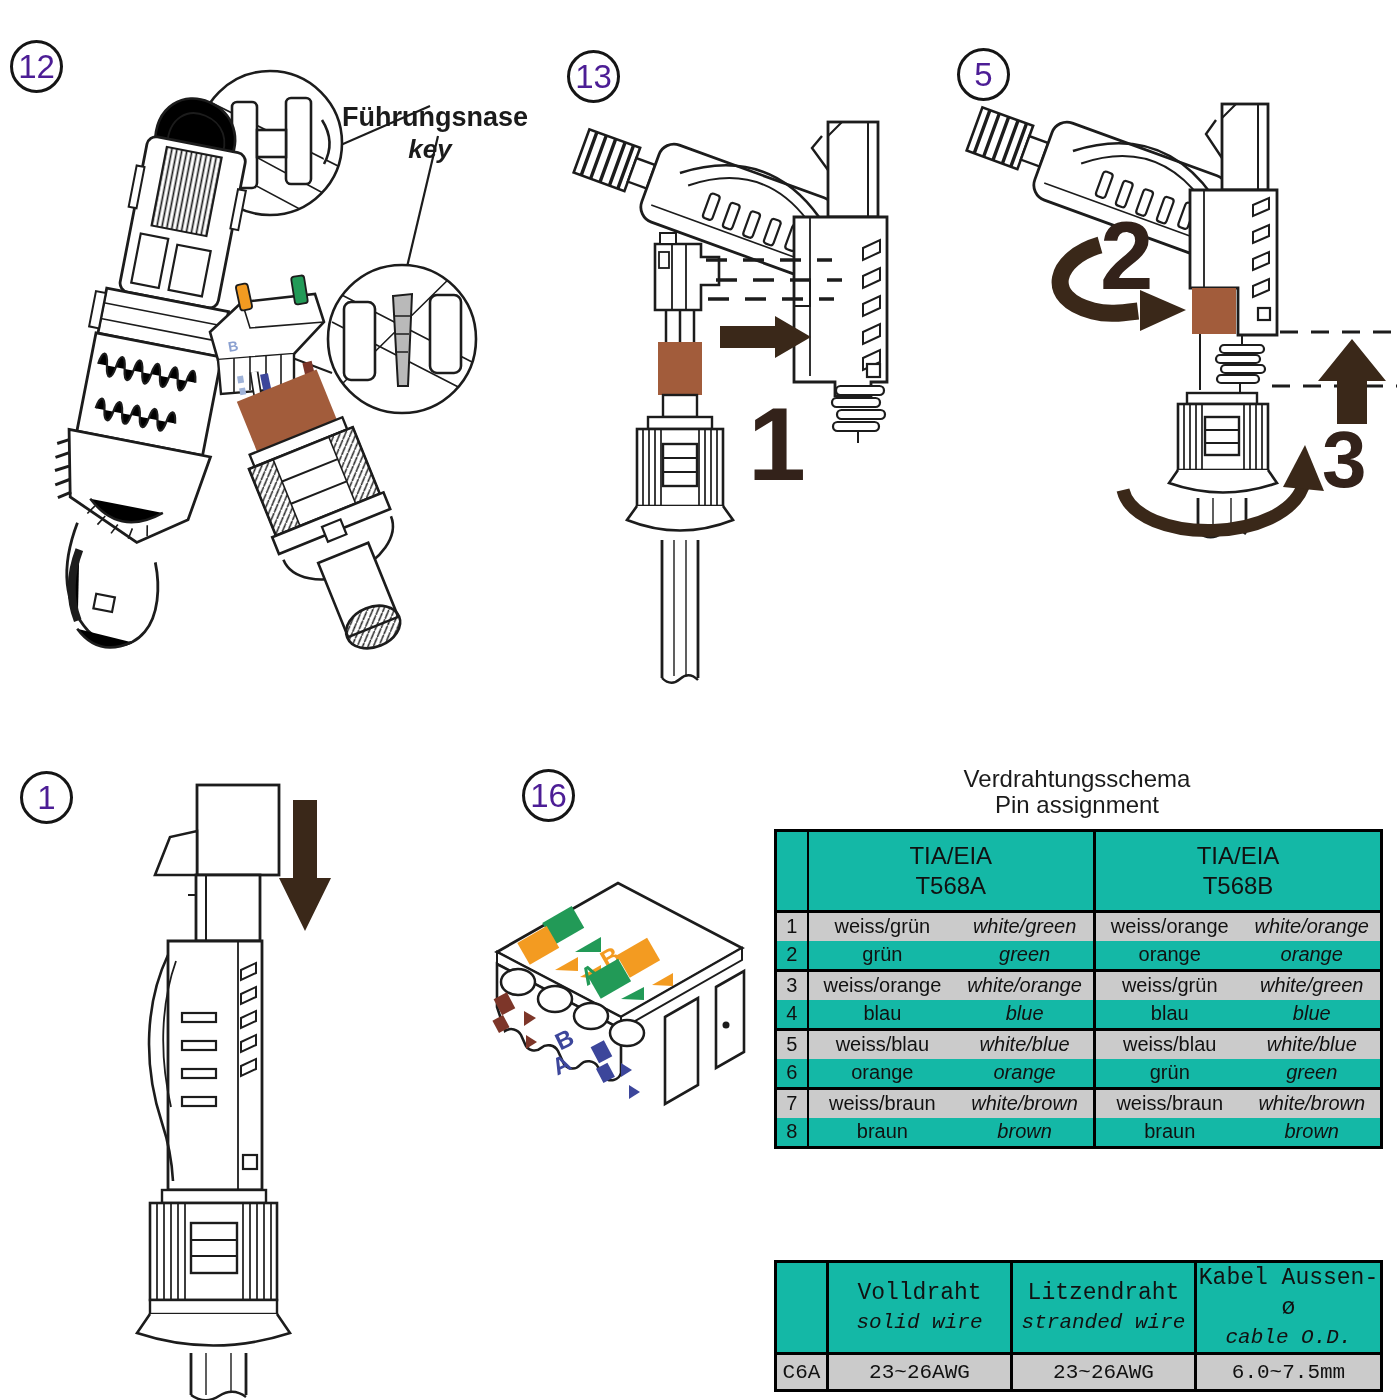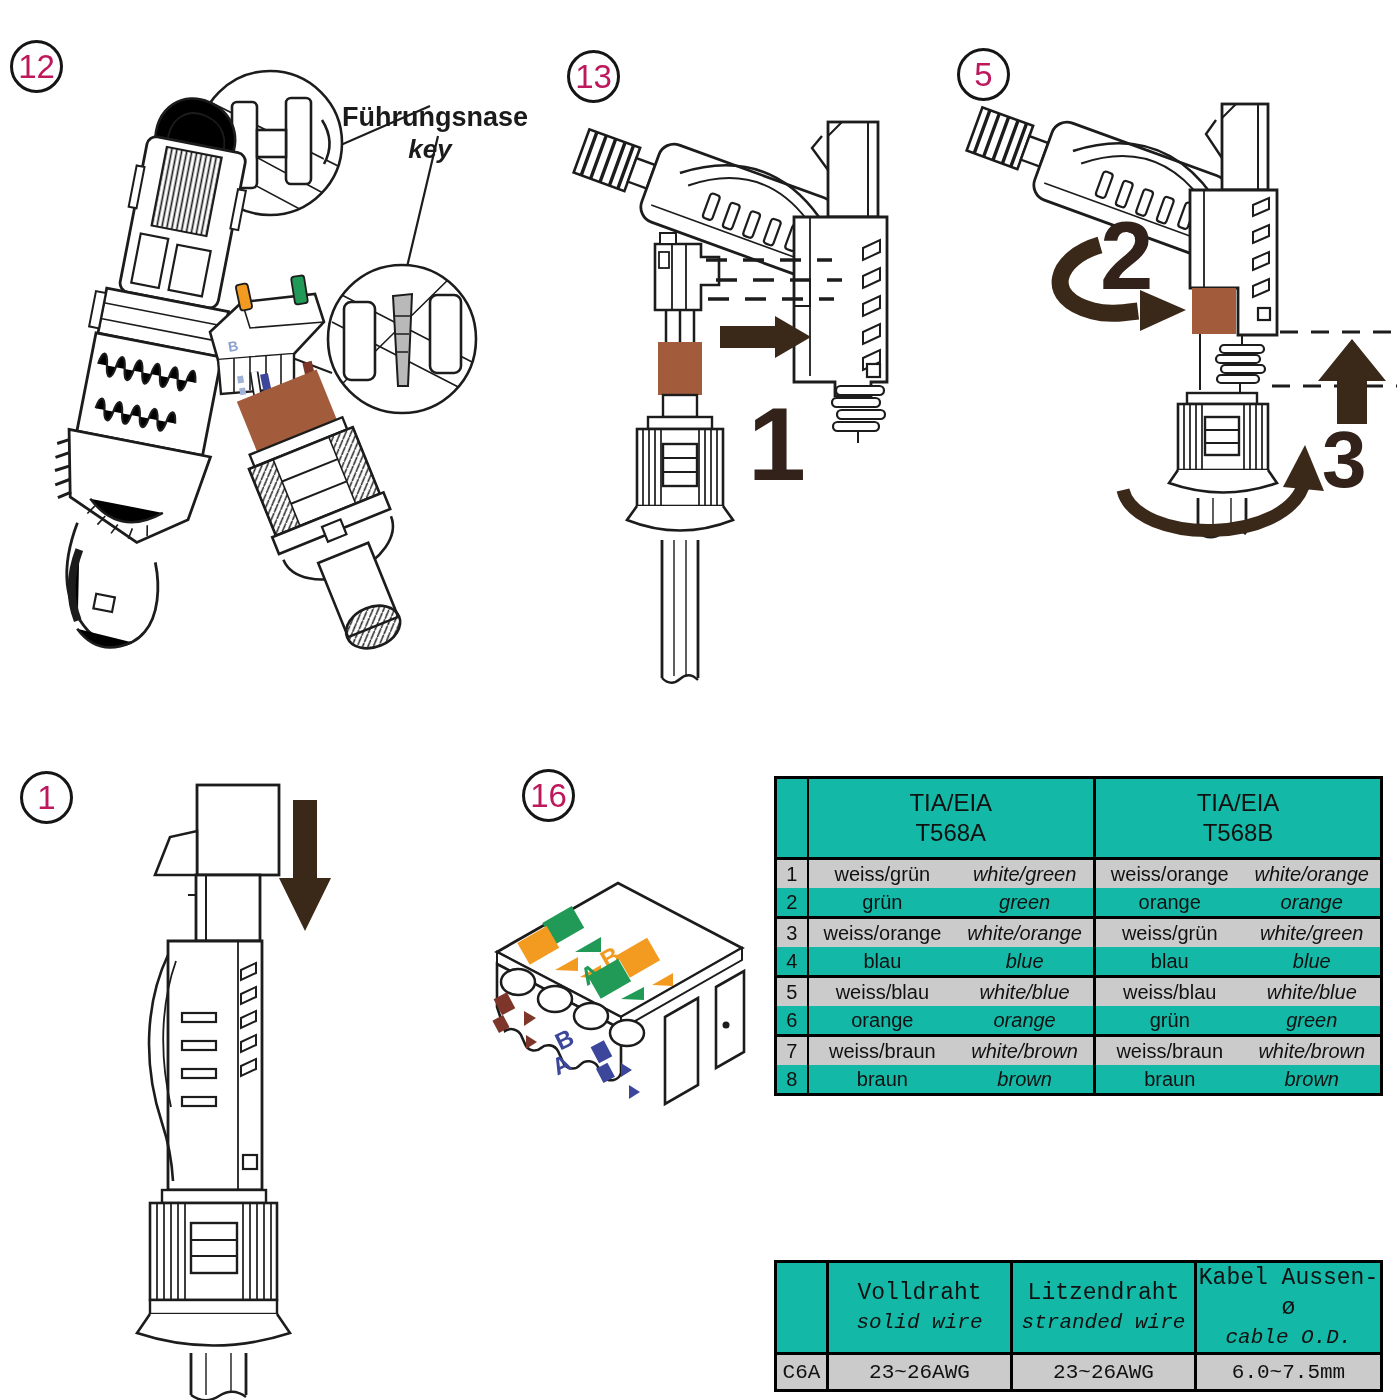--- a/index.html
+++ b/index.html
@@ -2,21 +2,21 @@
 <html><head>
 <meta charset="utf-8">
 <style>
   html,body{margin:0;padding:0;background:#fff;}
   .sheet{position:relative;width:1400px;height:1400px;background:#ffffff;overflow:hidden;
          font-family:"Liberation Sans",sans-serif;color:#111;}
   .panel{position:absolute;}
   .panel svg{display:block;}
   .badge{position:absolute;width:47px;height:47px;border:3.5px solid #151515;border-radius:50%;
          background:#fff;display:flex;align-items:center;justify-content:center;
-         font-size:33px;color:#be185d;z-index:6;}
+         font-size:33px;color:#4c1d95;z-index:6;}
   .bignum{position:absolute;font-weight:700;color:#33221a;line-height:1;z-index:5;}
   .callout{position:absolute;text-align:center;font-weight:700;color:#1b1b1b;z-index:6;margin-top:26px;}
   .callout.sub{font-style:italic;}
   
   .tables{position:absolute;left:774px;top:766px;width:606px;}
   .tbl-title{width:100%;text-align:center;font-size:24px;line-height:1.1;color:#1b1b1b;}
   table{border-collapse:collapse;table-layout:fixed;width:606px;background:#14b8a6;}
   .pin-table{margin-top:10px;border:3.5px solid #000;}
   .pin-table th{height:76px;font-weight:400;font-size:24px;line-height:1.25;
                 border-bottom:3.5px solid #000;}
@@ -402,20 +402,22 @@
         <text x="93" y="318" font-size="24" font-weight="700" fill="#3c469b" transform="rotate(-26 101 310)">A</text>
         <rect x="134" y="288" width="15" height="18" fill="#3c469b" transform="rotate(-28 141 297)"></rect>
         <rect x="139" y="310" width="13" height="16" fill="#3c469b" transform="rotate(-28 145 318)"></rect>
         <polygon points="161,308 172,315 161,322" fill="#3c469b"></polygon>
         <polygon points="169,330 180,337 169,344" fill="#3c469b"></polygon>
       </g>
     </svg>
   </div>
 
   <div class="tables">
+    <div class="tbl-title">Verdrahtungsschema</div>
+    <div class="tbl-title it">Pin assignment</div>
 
     <table class="pin-table">
       <colgroup>
           <col style="width:32px">
           <col style="width:287px">
           <col style="width:287px">
         </colgroup>
       <thead>
         <tr>
           <th class="c-num"></th>

